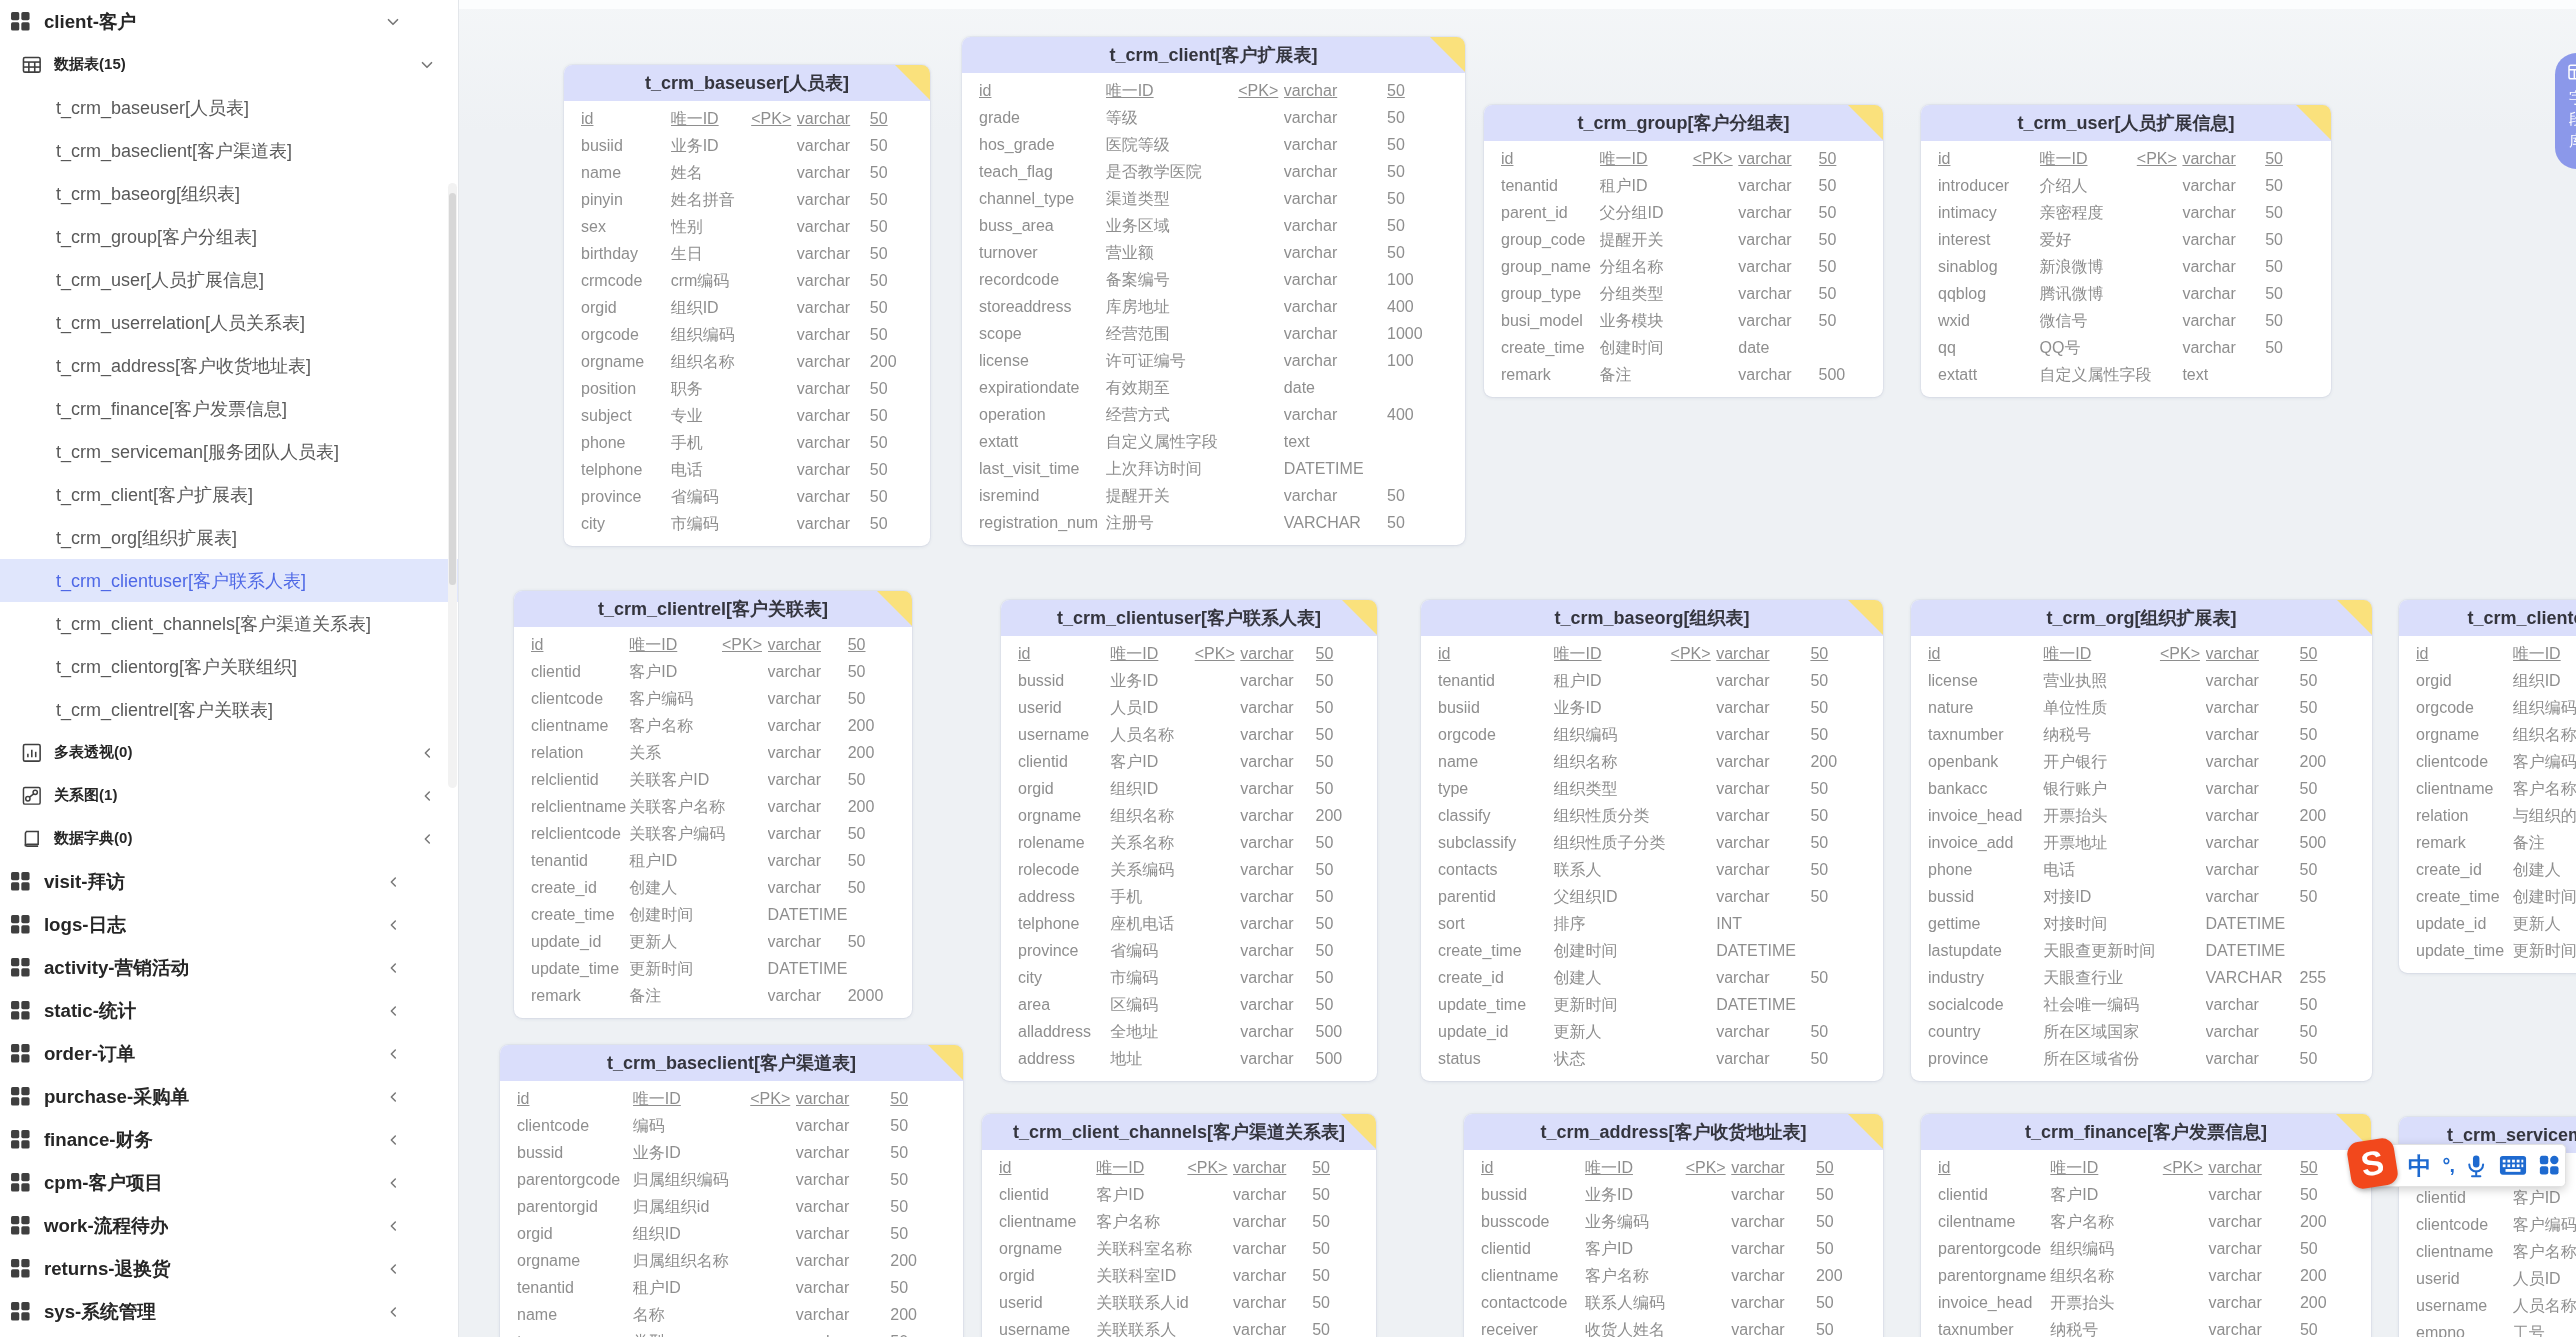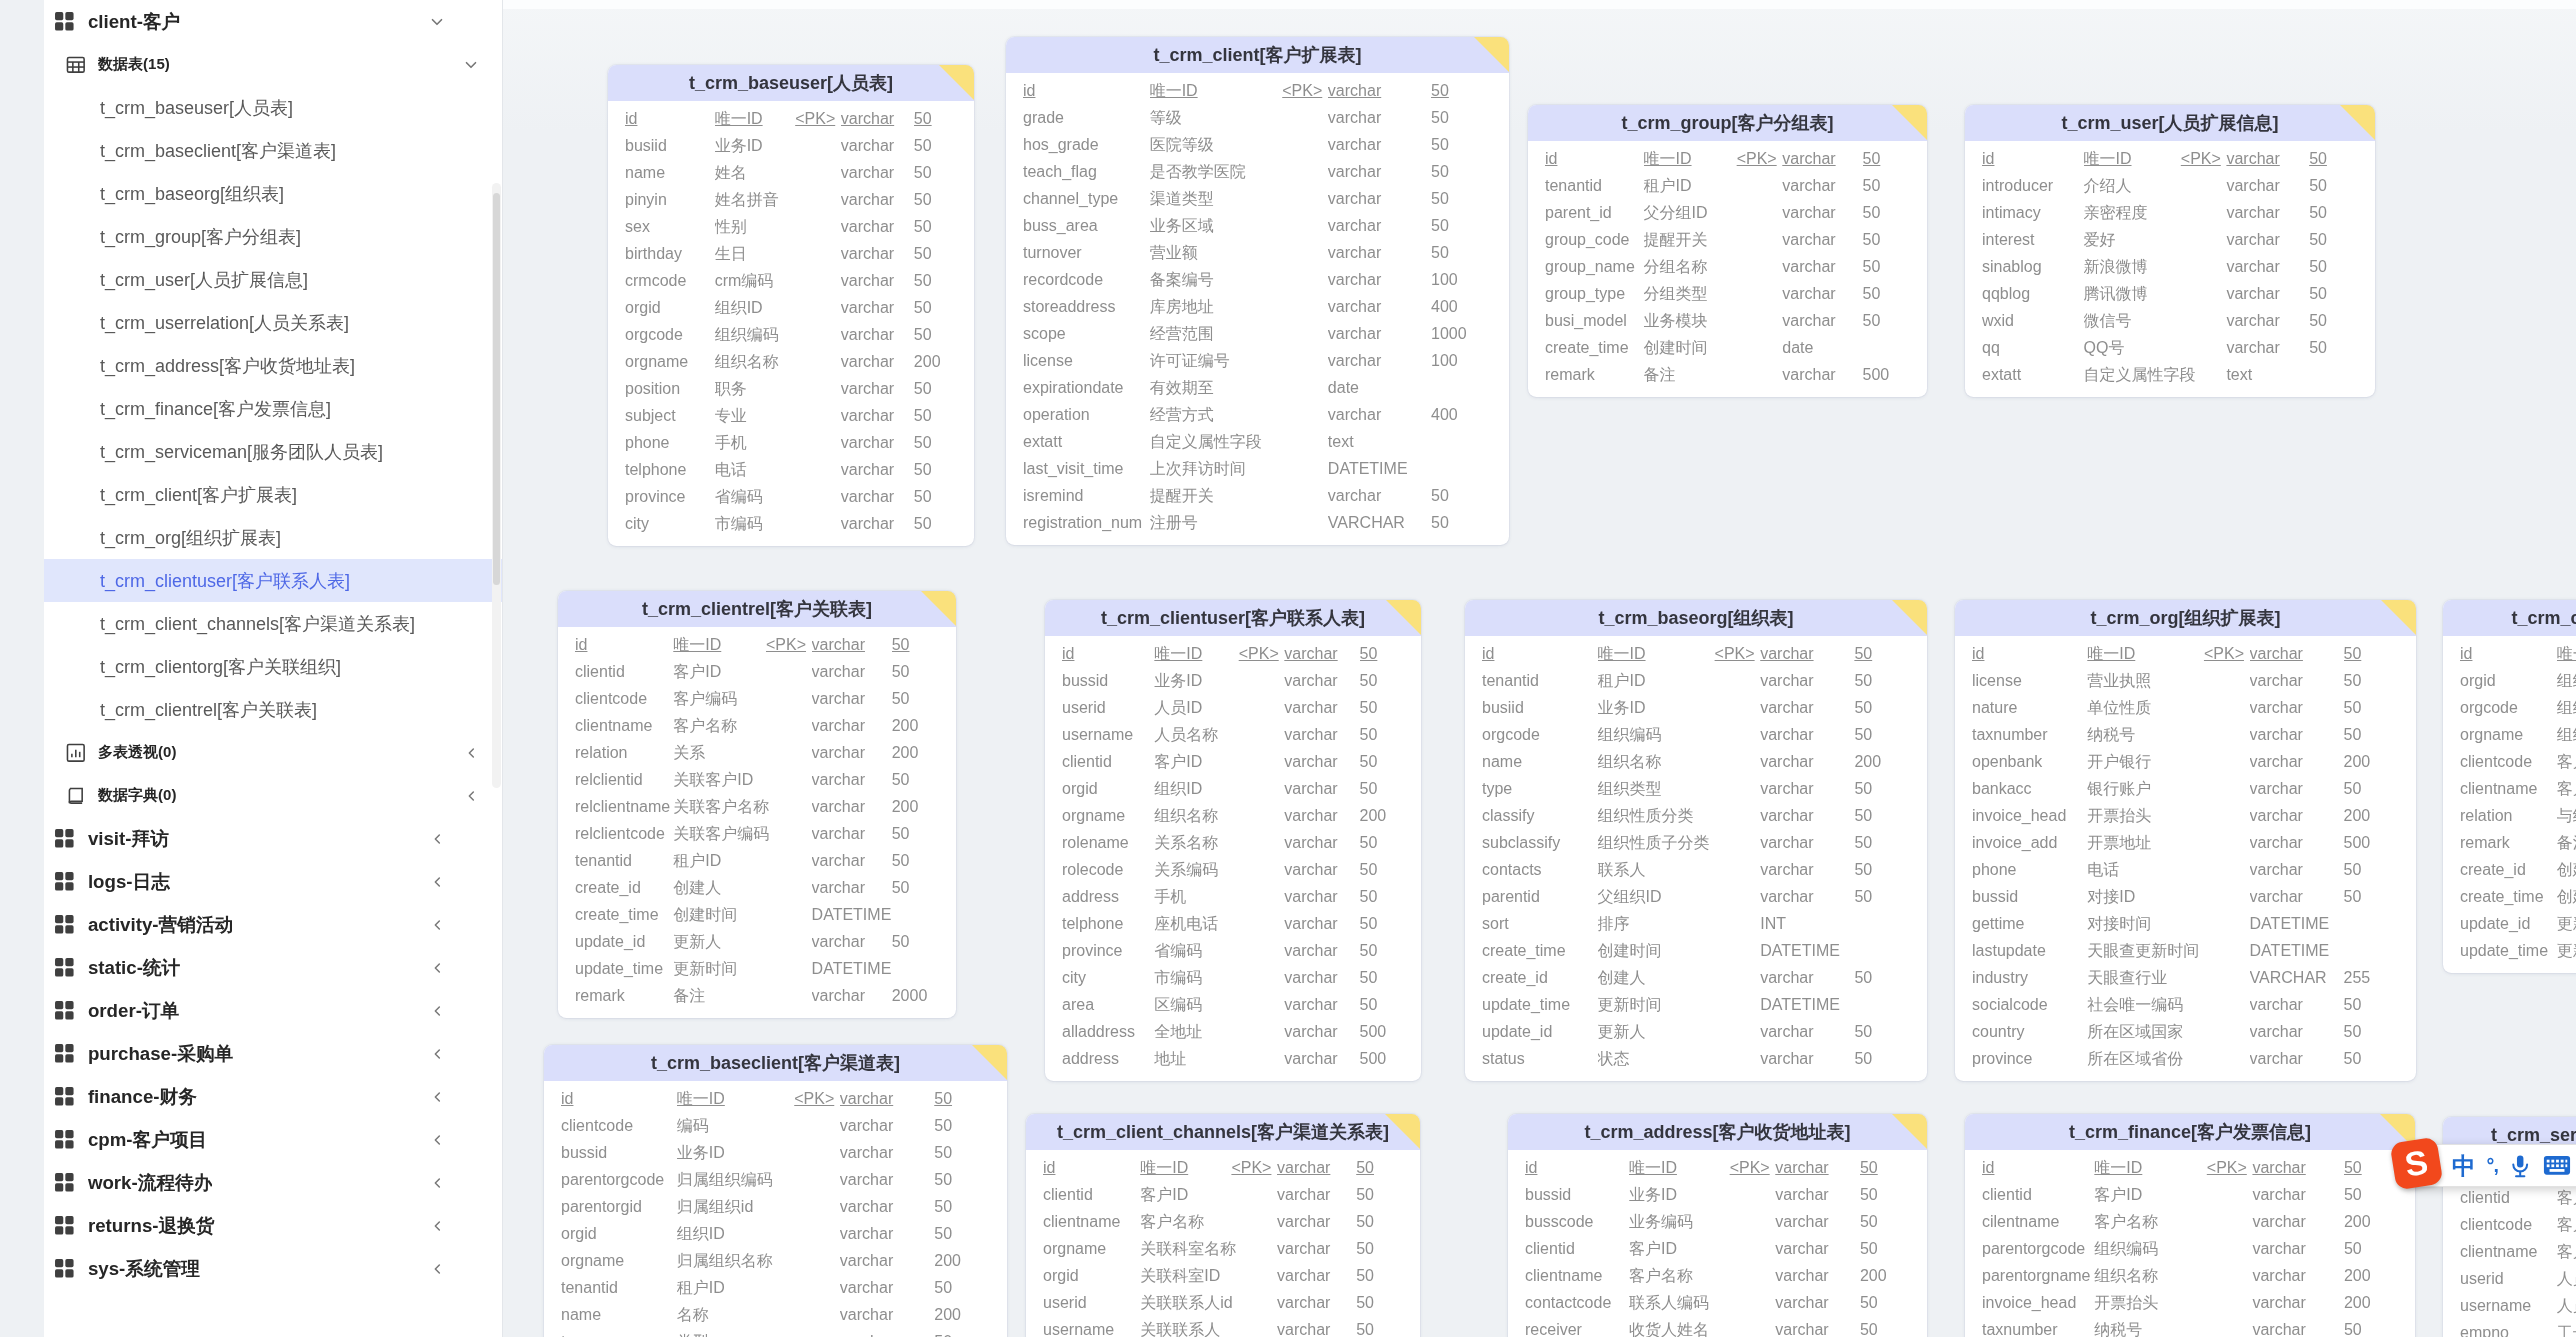--- a/index.html
+++ b/index.html
@@ -1,18 +1,18 @@
 <!DOCTYPE html>
 <html style="font-size:15px"><head>
 <meta charset="utf-8">
 <style>
   html,body{margin:0;padding:0;}
   body{width:2576px;height:1338px;overflow:hidden;position:relative;
        font-family:"Liberation Sans","DejaVu Sans",sans-serif;background:#eef1f4;}
-  .app{position:absolute;inset:0;margin-left:44px;}
+  .app{position:absolute;inset:0;}
 
   
   .sidebar{position:absolute;left:0;top:0;width:458px;height:1338px;background:#ffffff;
            border-right:0.9px solid #e3e6ea;overflow:hidden;z-index:5;}
   .sb-row{display:flex;align-items:center;height:43px;white-space:nowrap;overflow:hidden;cursor:pointer;}
   .sb-row .sb-ic{display:flex;align-items:center;justify-content:center;flex:0 0 auto;}
   .sb-module{padding-left:10.3px;padding-right:56px;font-weight:bold;font-size:18.7px;color:#262626;}
   .sb-module .sb-ic{margin-right:13px;}
   .sb-section{padding-left:21.5px;padding-right:22.4px;font-weight:bold;font-size:15px;color:#262626;}
   .sb-section .sb-ic{margin-right:13px;}
@@ -159,20 +159,36 @@
           </span>
           <span class="sb-label">多表透视(0)</span>
           <span class="sb-chev">
             <svg width="16" height="16" viewBox="0 0 24 24" fill="none" stroke="#777" stroke-width="2.2" stroke-linecap="round" stroke-linejoin="round">
               <polyline points="14,6 8,12 14,18"></polyline>
             </svg>
           </span>
         </div>
         <div class="sb-row sb-section">
           <span class="sb-ic">
+            <svg width="19.6" height="19.6" viewBox="0 0 20 20" fill="none" stroke="#3f3f3f" stroke-width="1.5">
+              <rect x="1.5" y="1.5" width="17" height="17" rx="1.5"></rect>
+              <circle cx="6" cy="13" r="2.2"></circle>
+              <circle cx="13.5" cy="6.5" r="2.2"></circle>
+              <line x1="7.6" y1="11.4" x2="12" y2="8"></line>
+            </svg>
+          </span>
+          <span class="sb-label">关系图(1)</span>
+          <span class="sb-chev">
+            <svg width="16" height="16" viewBox="0 0 24 24" fill="none" stroke="#777" stroke-width="2.2" stroke-linecap="round" stroke-linejoin="round">
+              <polyline points="14,6 8,12 14,18"></polyline>
+            </svg>
+          </span>
+        </div>
+        <div class="sb-row sb-section">
+          <span class="sb-ic">
             <svg width="19.6" height="19.6" viewBox="0 0 20 20" fill="none" stroke="#3f3f3f" stroke-width="1.6">
               <path d="M4 2.5h12.5v13H5.5a2 2 0 0 0-2 2v-13a2 2 0 0 1 2-2z"></path>
               <path d="M3.5 15.5a2 2 0 0 0 2 2h11"></path>
             </svg>
           </span>
           <span class="sb-label">数据字典(0)</span>
           <span class="sb-chev">
             <svg width="16" height="16" viewBox="0 0 24 24" fill="none" stroke="#777" stroke-width="2.2" stroke-linecap="round" stroke-linejoin="round">
               <polyline points="14,6 8,12 14,18"></polyline>
             </svg>

